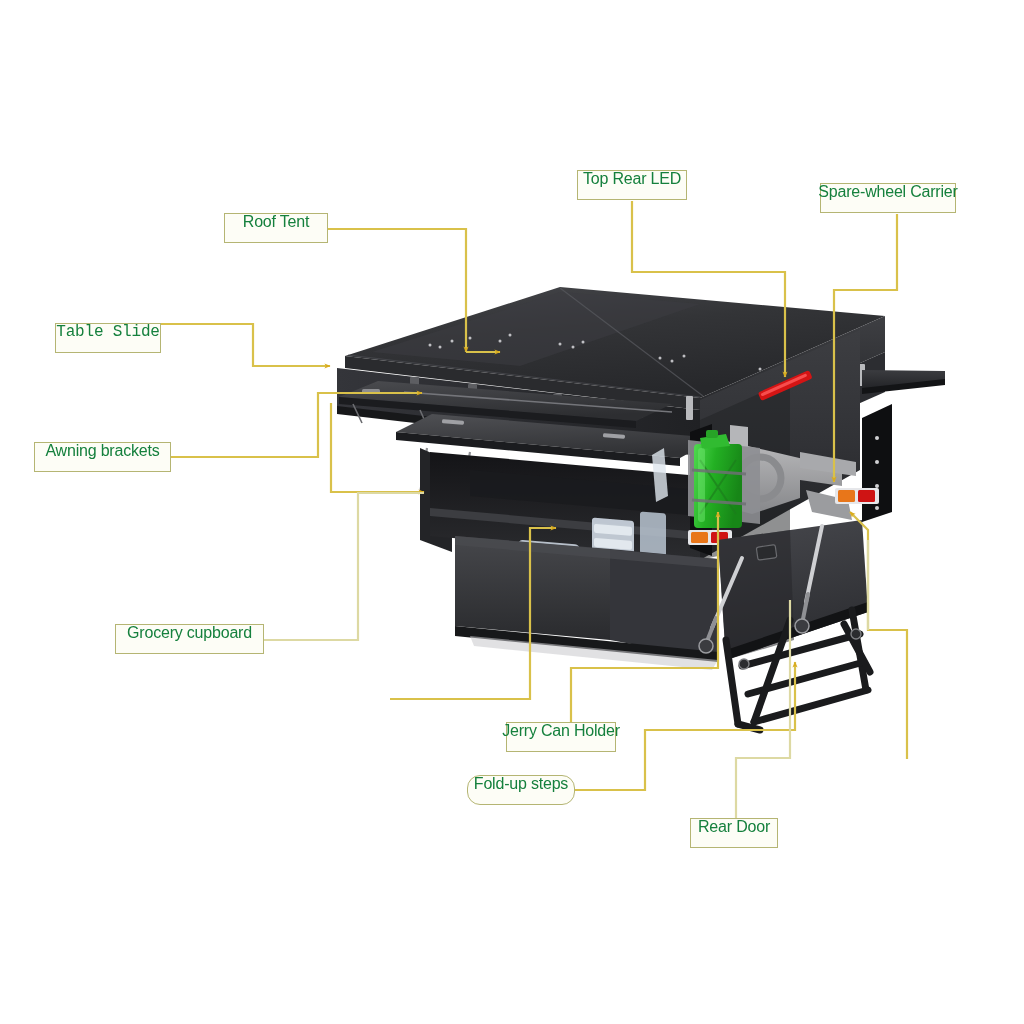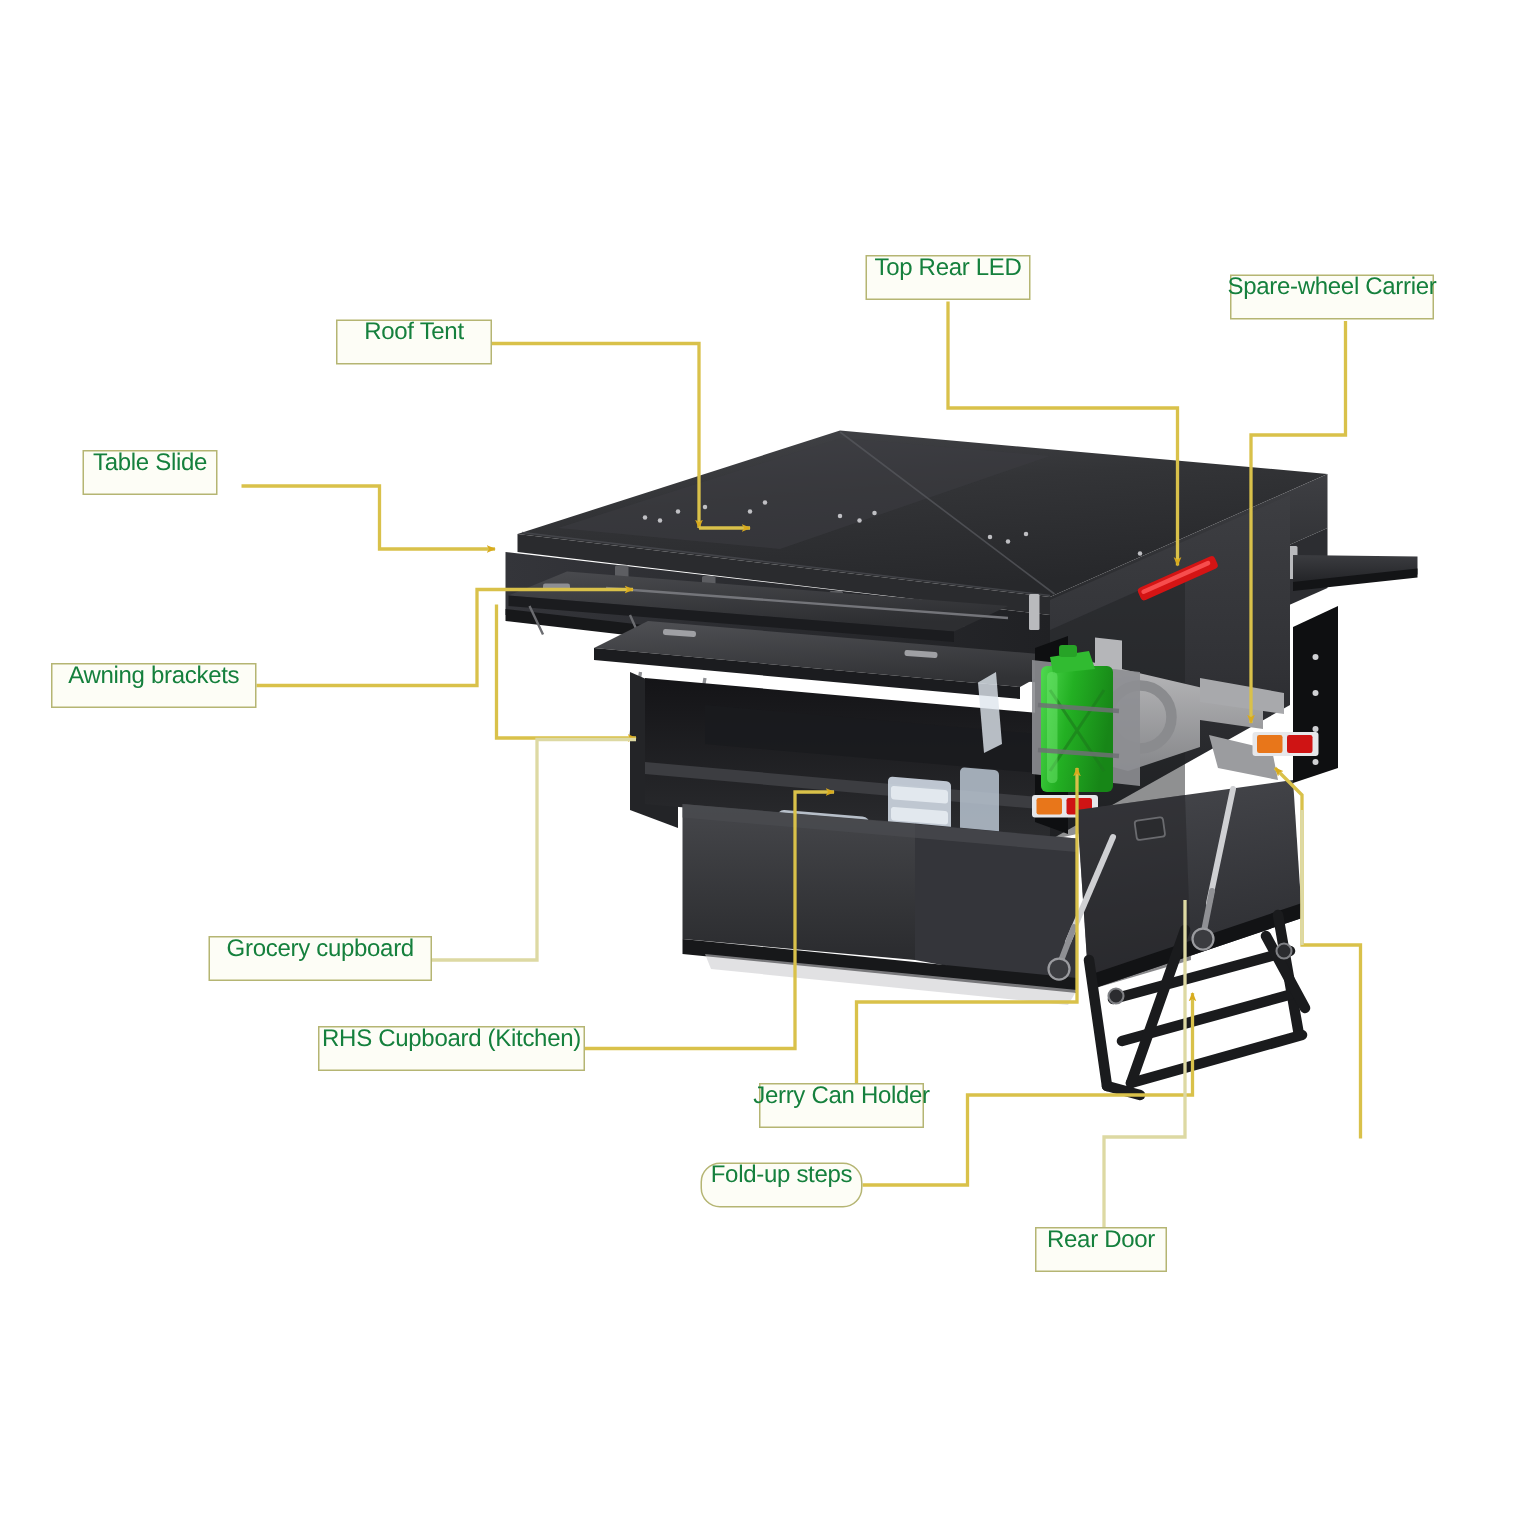--- a/index.html
+++ b/index.html
@@ -311,35 +311,32 @@
   </div>
 
   <div class="callout" style="left:577px; top:170px; width:110px;">
     <span>Top Rear LED</span>
   </div>
 
   <div class="callout" style="left:820px; top:183px; width:136px;">
     <span>Spare-wheel Carrier</span>
   </div>
 
-  <div class="callout" style="left:55px; top:300px; width:90px;">
+  <div class="callout" style="left:55px; top:323px; width:106px;font-family:Liberation Mono, monospace;">
     <span>Table Slide</span>
   </div>
 
   <div class="callout" style="left:34px; top:442px; width:137px;">
     <span>Awning brackets</span>
   </div>
 
-  <div class="callout" style="left:115px; top:624px; width:149px;margin-left:24px;">
+  <div class="callout" style="left:115px; top:624px; width:149px;">
     <span>Grocery cupboard</span>
   </div>
 
-  <div class="callout" style="left:212px; top:684px; width:178px;">
-    <span>RHS Cupboard (Kitchen)</span>
-  </div>
 
   <div class="callout" style="left:506px; top:722px; width:110px;">
     <span>Jerry Can Holder</span>
   </div>
 
   <div class="callout" style="left:467px; top:775px; width:108px;border-radius:13px;">
     <span>Fold-up steps</span>
   </div>
 
   <div class="callout" style="left:690px; top:818px; width:88px;">

